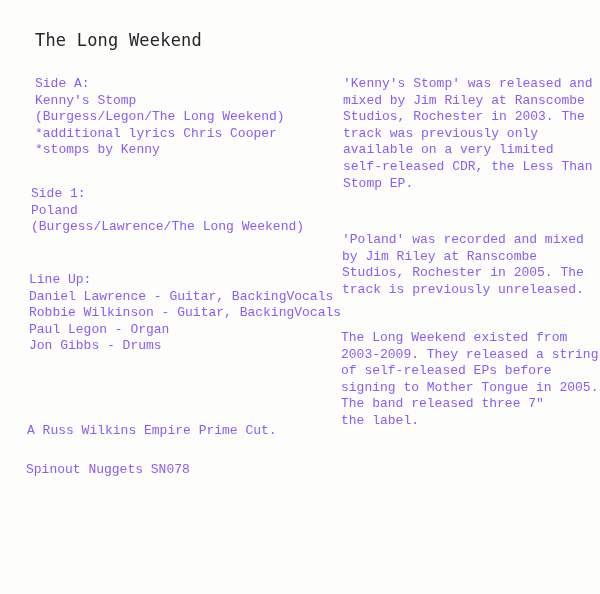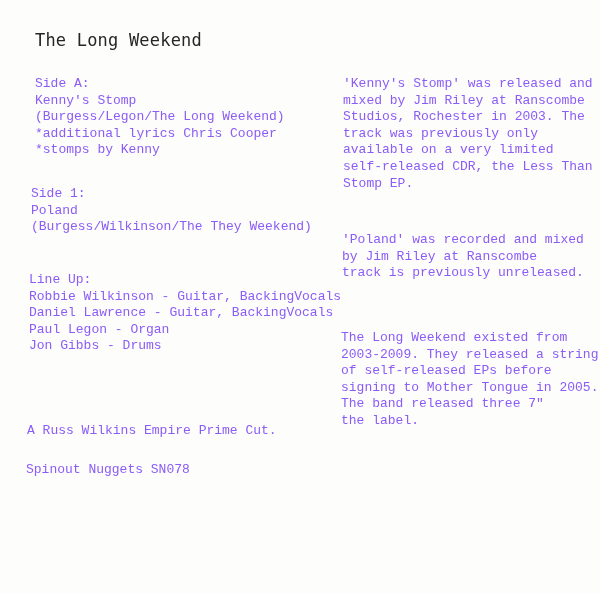--- a/index.html
+++ b/index.html
@@ -55,27 +55,27 @@
   <span class="line">Side A:</span>
   <span class="line">Kenny's Stomp</span>
   <span class="line">(Burgess/Legon/The Long Weekend)</span>
   <span class="line">*additional lyrics Chris Cooper</span>
   <span class="line">*stomps by Kenny</span>
 </div>
 
 <div class="block left-b">
   <span class="line">Side 1:</span>
   <span class="line">Poland</span>
-  <span class="line">(Burgess/Wilkinson/The They Weekend)</span>
+  <span class="line">(Burgess/Lawrence/The Long Weekend)</span>
 </div>
 
 <div class="block left-c">
   <span class="line">Line Up:</span>
+  <span class="line">Daniel Lawrence - Guitar, BackingVocals</span>
   <span class="line">Robbie Wilkinson - Guitar, BackingVocals</span>
-  <span class="line">Daniel Lawrence - Guitar, BackingVocals</span>
   <span class="line">Paul Legon - Organ</span>
   <span class="line">Jon Gibbs - Drums</span>
 </div>
 
 <div class="block left-d">
   <span class="line">A Russ Wilkins Empire Prime Cut.</span>
 </div>
 
 <div class="block left-e">
   <span class="line">Spinout Nuggets SN078</span>
@@ -87,20 +87,21 @@
   <span class="line">Studios, Rochester in 2003. The</span>
   <span class="line">track was previously only</span>
   <span class="line">available on a very limited</span>
   <span class="line">self-released CDR, the Less Than</span>
   <span class="line">Stomp EP.</span>
 </div>
 
 <div class="block right-b">
   <span class="line">'Poland' was recorded and mixed</span>
   <span class="line">by Jim Riley at Ranscombe</span>
+  <span class="line">Studios, Rochester in 2005. The</span>
   <span class="line">track is previously unreleased.</span>
 </div>
 
 <div class="block right-c">
   <span class="line">The Long Weekend existed from</span>
   <span class="line">2003-2009. They released a string</span>
   <span class="line">of self-released EPs before</span>
   <span class="line">signing to Mother Tongue in 2005.</span>
   <span class="line">The band released three 7"</span>
   <span class="line">the label.</span>

